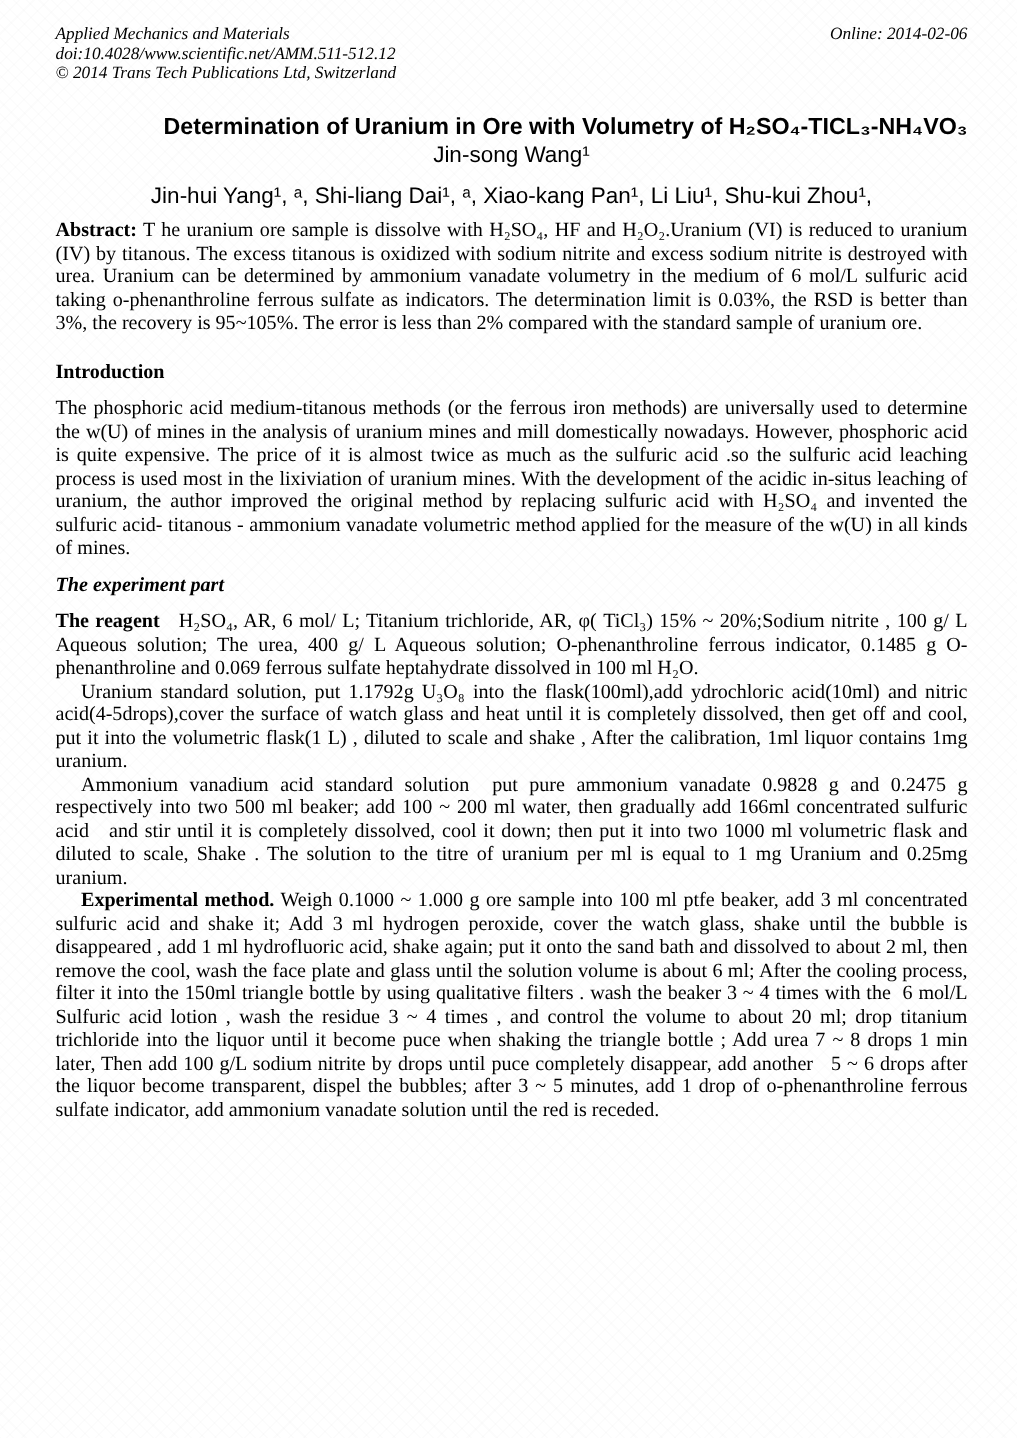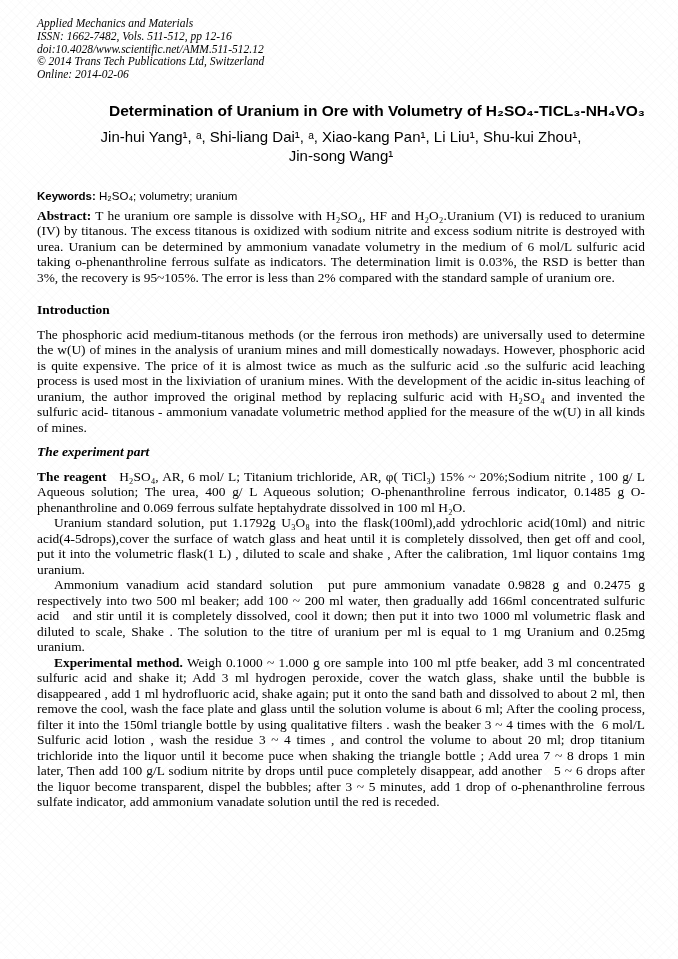--- a/index.html
+++ b/index.html
@@ -12,21 +12,20 @@
     content:"";position:absolute;inset:0;pointer-events:none;
     background:
       repeating-linear-gradient(45deg, rgba(0,0,0,0.013) 0 1px, transparent 1px 6px),
       repeating-linear-gradient(-45deg, rgba(0,0,0,0.010) 0 1px, transparent 1px 7px);
   }
   .content{position:relative;}
   
   .jheader{
     display:flex;justify-content:space-between;align-items:flex-start;
     font:italic 11.5px/12.8px "Liberation Serif","DejaVu Serif",serif;
-    flex-direction:column;
   }
   .jheader .left div{white-space:nowrap;}
   .jheader .right{white-space:nowrap;}
   
   .title{
     font:bold 15.5px/19px "Liberation Sans","DejaVu Sans",sans-serif;
     text-align:right;margin:20px 0 0 0;letter-spacing:0;
   }
   .authors{
     font:15px/19.5px "Liberation Sans","DejaVu Sans",sans-serif;
@@ -63,37 +62,33 @@
 </style>
 </head>
 <body>
 
 <div class="page">
   <div class="content">
 
     <div class="jheader">
       <div class="left">
         <div>Applied Mechanics and Materials</div>
-        <div>ISSN: 1662-7482, Vols. 511-512, pp 12-16</div>
         <div>doi:10.4028/www.scientific.net/AMM.511-512.12</div>
         <div>© 2014 Trans Tech Publications Ltd, Switzerland</div>
       </div>
       <div class="right">Online: 2014-02-06</div>
     </div>
 
     <h1 class="title">Determination of Uranium in Ore with Volumetry of H₂SO₄-TICL₃-NH₄VO₃</h1>
 
+    <div class="authors">Jin-song Wang¹</div>
     <div class="authors first">Jin-hui Yang¹, ᵃ, Shi-liang Dai¹, ᵃ, Xiao-kang Pan¹, Li Liu¹, Shu-kui Zhou¹,</div>
-    <div class="authors">Jin-song Wang¹</div>
 
 
 
-    <div class="keywords">
-      <b>Keywords:</b><span> H₂SO₄; volumetry; uranium</span>
-    </div>
 
     <p class="bodytext abstract">
       <b>Abstract:</b><span> T he uranium ore sample is dissolve with H₂SO₄, HF and H₂O₂.Uranium (VI) is reduced to uranium (IV) by titanous. The excess titanous is oxidized with sodium nitrite and excess sodium nitrite is destroyed with urea. Uranium can be determined by ammonium vanadate volumetry in the medium of 6 mol/L sulfuric acid taking o-phenanthroline ferrous sulfate as indicators. The determination limit is 0.03%, the RSD is better than 3%, the recovery is 95~105%. The error is less than 2% compared with the standard sample of uranium ore.</span>
     </p>
 
     <h2 class="shead">Introduction</h2>
     <p class="para">The phosphoric acid medium-titanous methods (or the ferrous iron methods) are universally used to determine the w(U) of mines in the analysis of uranium mines and mill domestically nowadays. However, phosphoric acid is quite expensive. The price of it is almost twice as much as the sulfuric acid .so the sulfuric acid leaching process is used most in the lixiviation of uranium mines. With the development of the acidic in-situs leaching of uranium, the author improved the original method by replacing sulfuric acid with H₂SO₄ and invented the sulfuric acid- titanous - ammonium vanadate volumetric method applied for the measure of the w(U) in all kinds of mines.</p>
 
     <h2 class="shead tight">The experiment part</h2>
 

